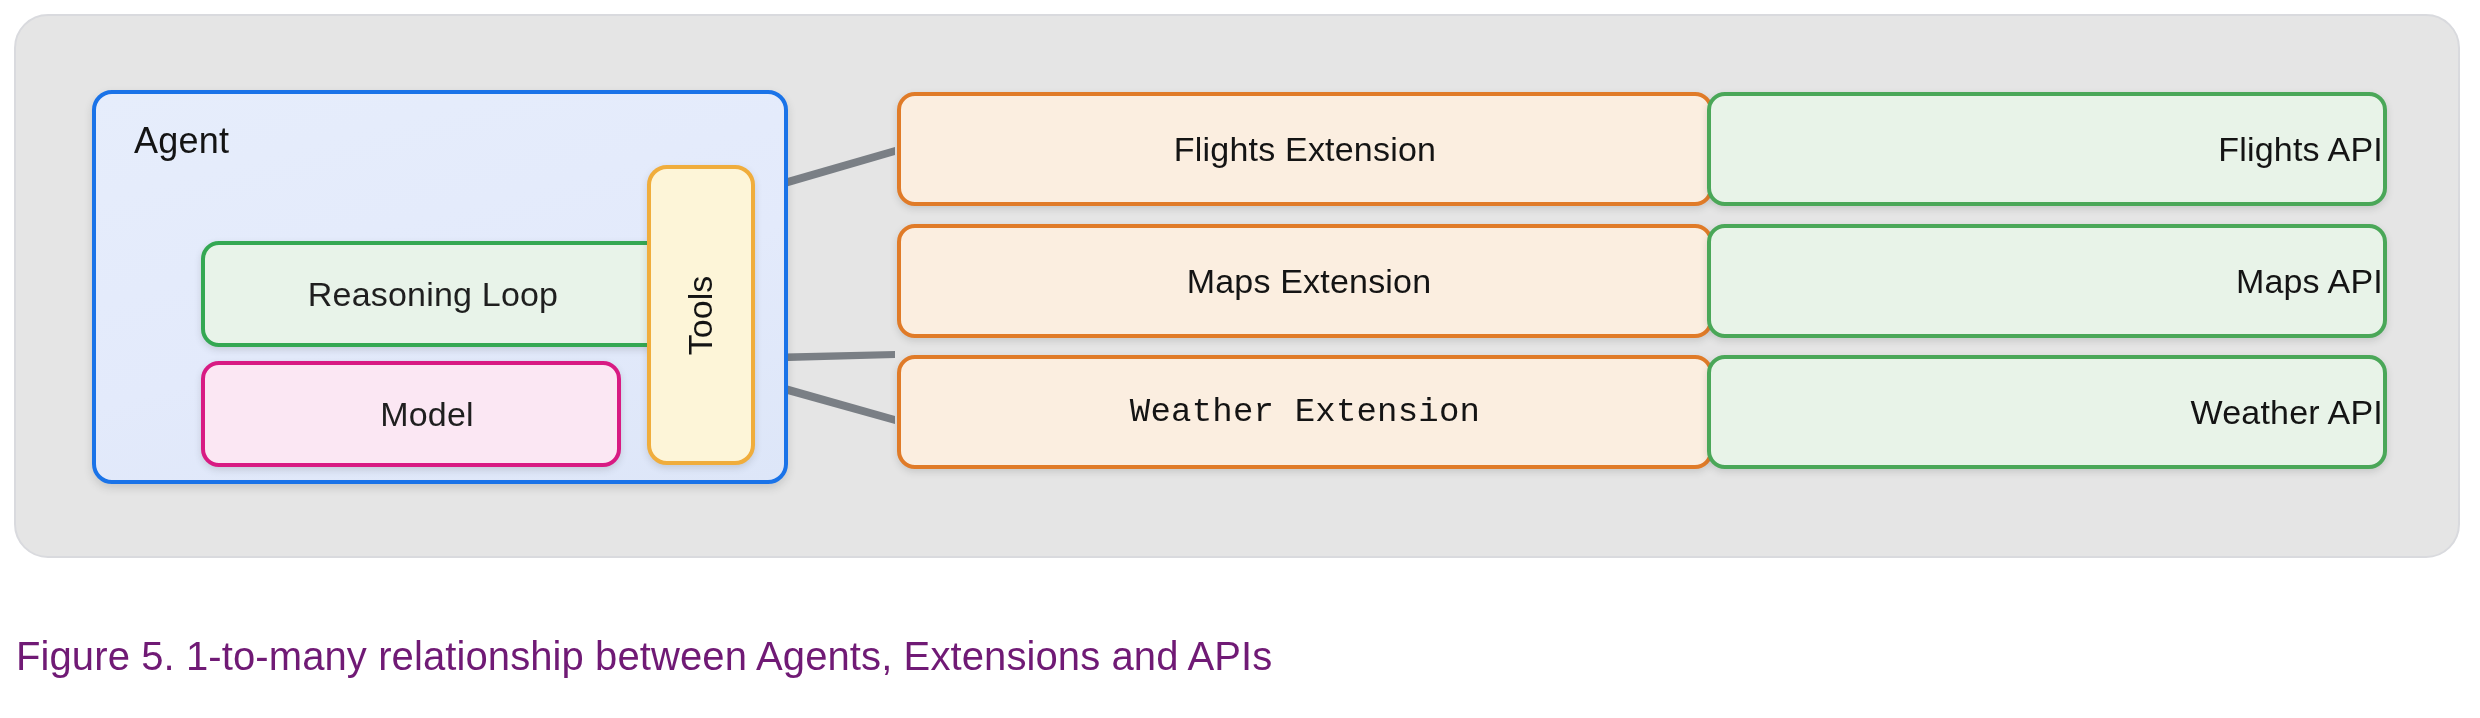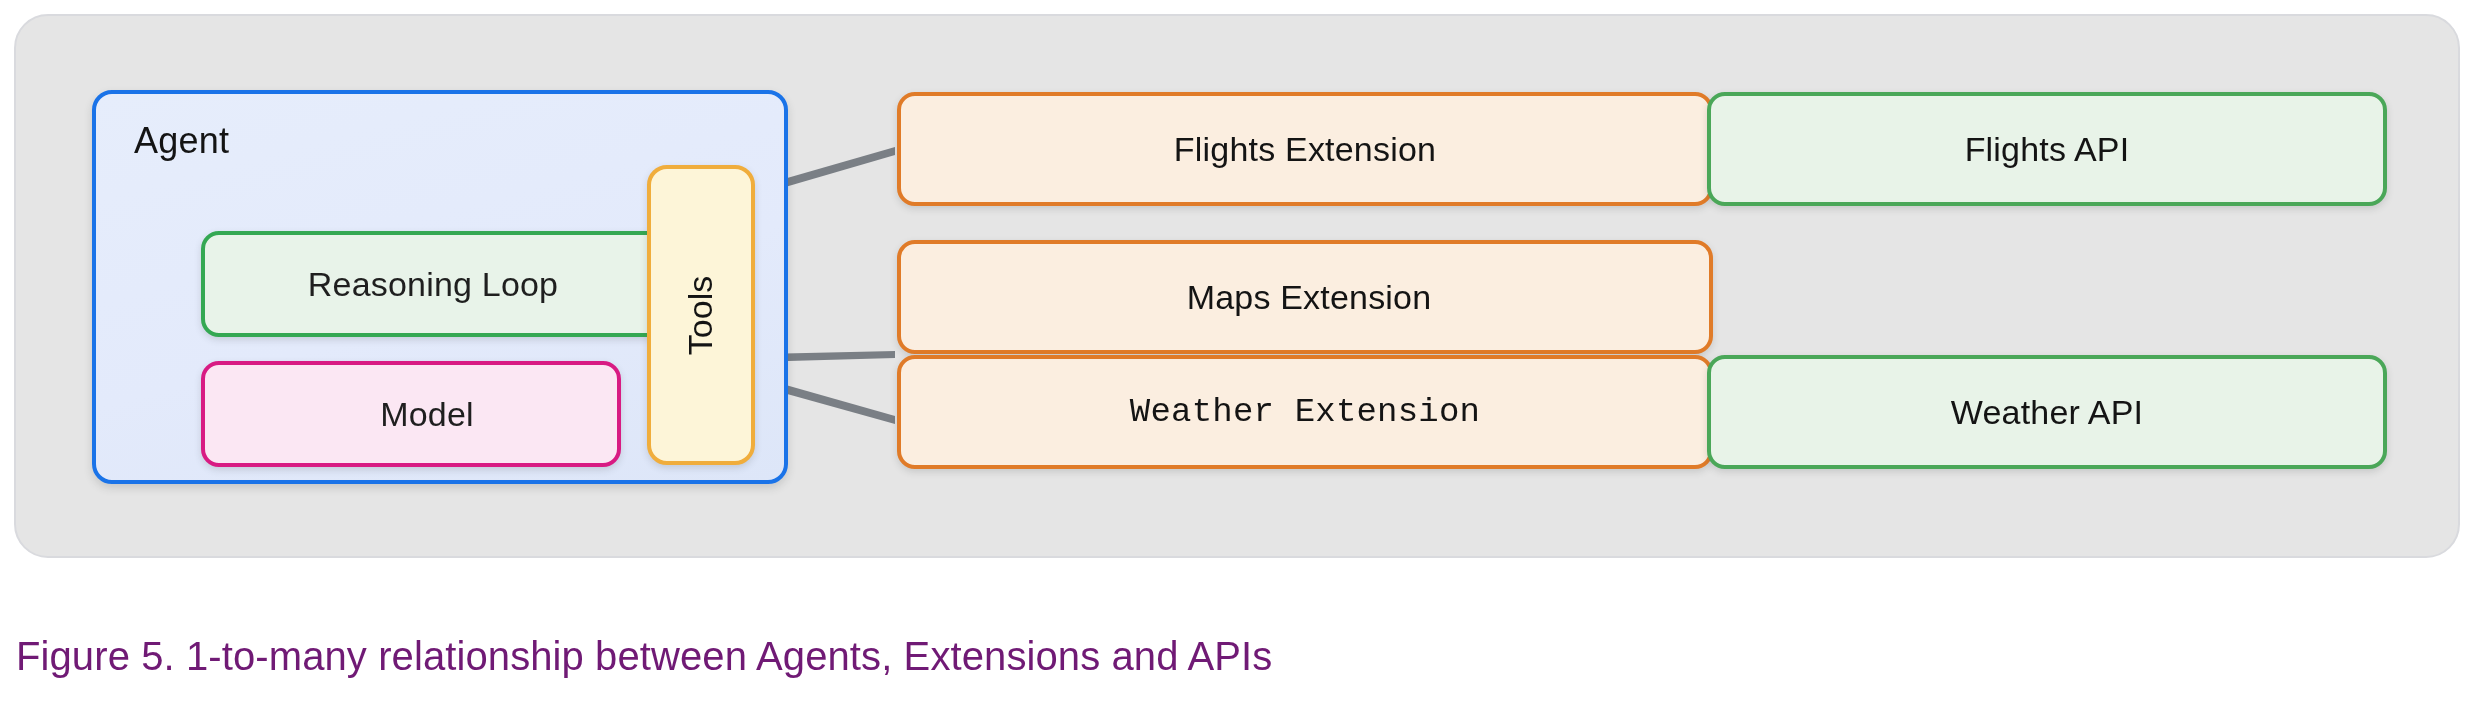--- a/index.html
+++ b/index.html
@@ -61,21 +61,21 @@
     position: absolute;
     left: 38px;
     top: 26px;
     font-size: 36px;
     color: #141414;
     letter-spacing: 0.2px;
   }
 
   #reasoning-loop-box {
     left: 105px;
-    top: 137px;
+    top: 147px;
     width: 464px;
     height: 106px;
     border: 4px solid #34a853;
     background: #e8f3e9;
   }
   #model-box {
     left: 105px;
     top: 267px;
     width: 420px;
     height: 106px;
@@ -109,31 +109,32 @@
   
   .ext-box {
     left: 881px;
     width: 816px;
     height: 114px;
     border: 4px solid #e07b28;
     background: #fbeee0;
     color: #141414;
   }
   .ext-box.r0 { top: 76px; }
-  .ext-box.r1 { top: 224px; padding-left: 8px; }
+  .ext-box.r1 { top: 208px; padding-left: 8px; }
   .ext-box.r2 { top: 339px; font-family: Liberation Mono, monospace; }
 
   
   .api-box {
     left: 1691px;
     width: 680px;
     height: 114px;
     border: 4px solid #4aa758;
     background: #e8f3e8;
     color: #141414;
+    justify-content: flex-end;
   }
   .api-box.r0 { top: 76px; }
   .api-box.r1 { top: 208px; }
   .api-box.r2 { top: 339px; }
 
   
   #connectors {
     position: absolute;
     left: 0;
     top: 0;
@@ -193,19 +194,22 @@
   <div class="node ext-box r1">
     <span>Maps Extension</span>
   </div>
   <div class="node ext-box r2">
     <span>Weather Extension</span>
   </div>
 
   <div class="node api-box r0">
     <span>Flights API</span>
   </div>
+  <div class="node api-box r1">
+    <span>Maps API</span>
+  </div>
   <div class="node api-box r2">
     <span>Weather API</span>
   </div>
 
 </div>
 
 <div id="figure-caption">Figure 5. 1-to-many relationship between Agents, Extensions and APIs</div>
 
 </body></html>

